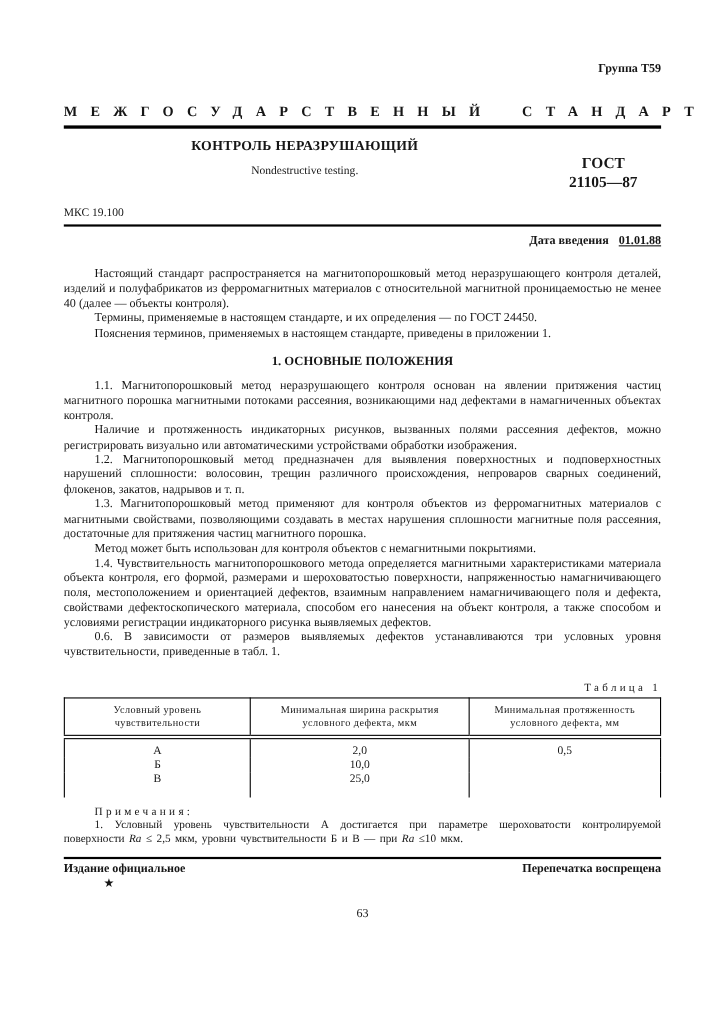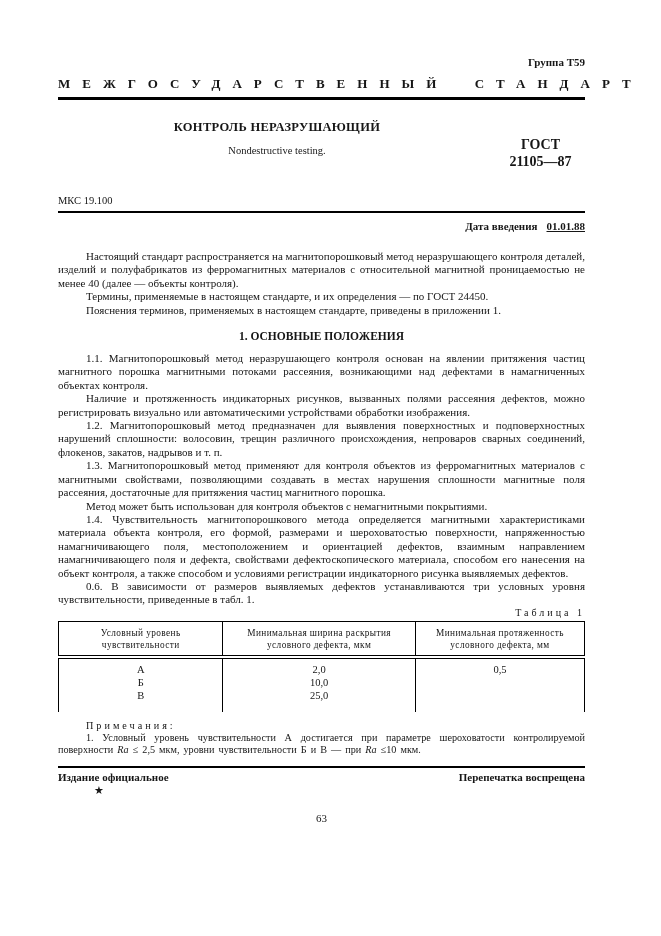--- a/index.html
+++ b/index.html
@@ -6,87 +6,87 @@
   body {
     width: 661px; height: 936px;
     background: #ffffff;
     color: #161616;
     font-family: "Liberation Serif", "DejaVu Serif", serif;
     overflow: hidden;
   }
   .page {
     box-sizing: border-box;
     width: 661px; height: 936px;
-    padding: 56px 76px 0 58px;
+    padding: 56px 60px 0 58px;
   }
   .group-line {
     text-align: right;
     font-weight: bold;
     font-size: 11px;
     line-height: 13px;
   }
   .standard-line {
-    margin-top: 7px;
+    margin-top: 24px;
     font-weight: bold;
     font-size: 13px;
     letter-spacing: 12px;
     word-spacing: 11px;
     white-space: nowrap;
     line-height: 16px;
   }
   .rule-thick {
     border: none;
     border-top: 3px solid #000;
     margin: 5px 0 0 0;
   }
   .rule-medium {
     border: none;
     border-top: 2.5px solid #000;
     margin: 4px 0 0 0;
   }
-  .title-block { display: flex; margin-top: 12px; }
+  .title-block { display: flex; margin-top: 0; }
   .title-left { width: 438px; text-align: center; }
   .doc-title {
     font-weight: bold;
     font-size: 12.5px;
     letter-spacing: 0.3px;
     margin-top: 8px;
   }
   .doc-subtitle { font-weight: bold; font-size: 11.5px; margin-top: 17px; }
   .doc-en { font-size: 10.5px; line-height: 13px; margin-top: 9px; }
   .title-right {
     flex: 1;
     text-align: center;
     font-weight: bold;
     font-size: 14px;
     line-height: 17px;
     padding-top: 24px;
   }
-  .codes { margin-top: 24px; font-size: 10.5px; line-height: 13px; }
+  .codes { margin-top: 12px; font-size: 10.5px; line-height: 13px; }
   .date-line { text-align: right; font-size: 11px; font-weight: bold; margin-top: 7px; }
   .date-value { text-decoration: underline; margin-left: 9px; }
   .text-body { margin-top: 18px; }
   .text-body p, .section-body p {
     margin: 0;
     font-size: 11px;
     line-height: 13.4px;
     text-align: justify;
     text-indent: 28px;
   }
   .section-heading {
     text-align: center;
     font-weight: bold;
     font-size: 11.5px;
     margin: 13px 0 10px 0;
   }
   .table-label {
     text-align: right;
     font-size: 10px;
     letter-spacing: 3px;
-    margin-top: 0;
+    margin-top: 20px;
   }
   table.gost-table {
     width: 100%;
     border-collapse: collapse;
     margin-top: 3px;
     table-layout: fixed;
   }
   table.gost-table th {
     border: 1px solid #000;
     border-bottom: 4px double #000;

